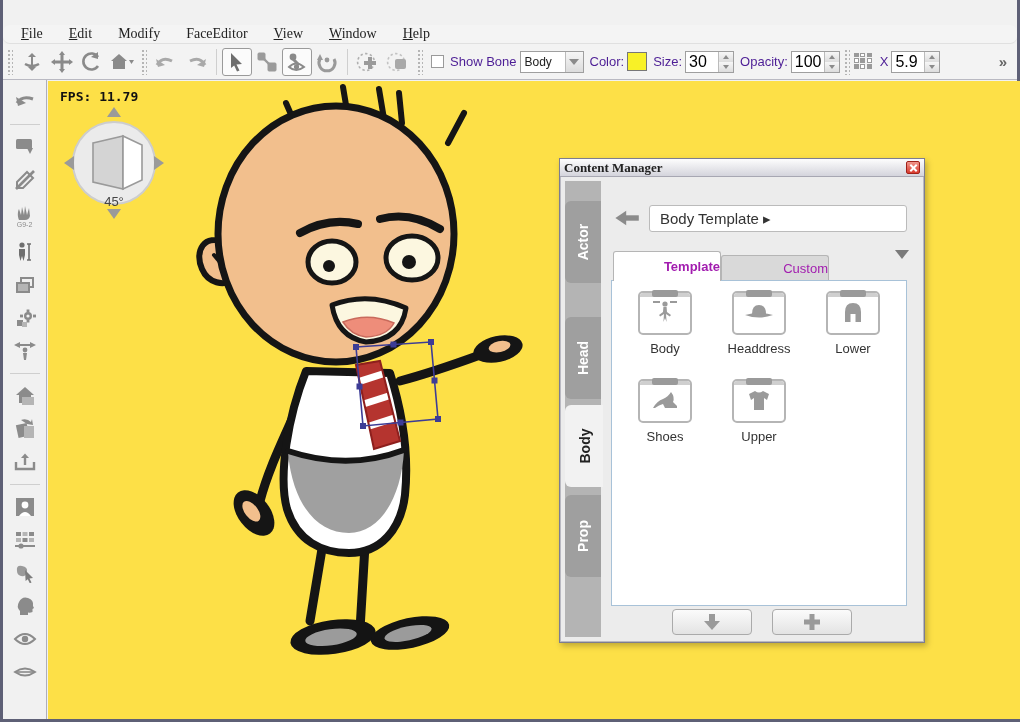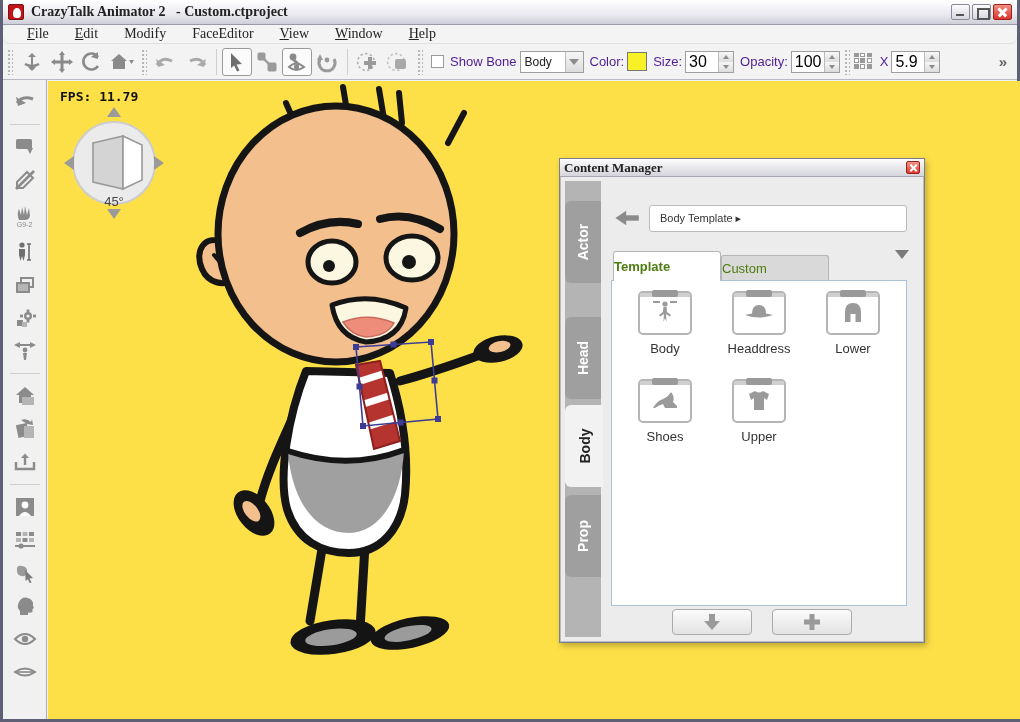--- a/index.html
+++ b/index.html
@@ -26,21 +26,21 @@
   .winbtn.max::after { content:""; position:absolute; left:4px; top:3px; width:9px; height:8px;
     border:2px solid #555; }
   .winbtn.close { background:linear-gradient(#f08f83,#d9352b); border-color:#a02119; }
   .winbtn.close::before, .winbtn.close::after { content:""; position:absolute; left:3px; top:6px;
     width:11px; height:2.5px; background:#fff; }
   .winbtn.close::before { transform:rotate(45deg); }
   .winbtn.close::after  { transform:rotate(-45deg); }
 
   
   .menubar { position:absolute; left:0; top:25px; width:100%; height:19px; background:#f4f4f4;
-    display:flex; align-items:center; gap:26px; padding-left:24px;
+    display:flex; align-items:center; gap:26px; padding-left:18px;
     font-family:"Liberation Serif", serif; font-size:14px; border-bottom:1px solid #e0e0e0;border-radius:7px; }
   .menu-item { cursor:default; }
 
   
   .toolbar { position:absolute; left:0; top:44px; width:100%; height:36px;
     background:#f3f3f3; border-bottom:1px solid #b9b9c2; display:flex; align-items:center; }
   .tb-handle { width:6px; height:26px; margin:0 4px;
     background-image:radial-gradient(#b5b5b5 34%, transparent 36%); background-size:4px 4px; }
   .tb-sep { width:1px; height:26px; background:#cfcfcf; margin:0 5px; }
   .tb-btn { width:30px; height:28px; display:flex; align-items:center; justify-content:center;
@@ -102,24 +102,24 @@
   .cm-body { position:relative; width:100%; height:465px; border:1px solid #b9b9c2; border-top:none; }
   .cm-tabstrip { position:absolute; left:4px; top:4px; width:36px; height:456px; background:#b4b4b4; }
   .cm-vtab { position:absolute; left:0; width:36px; background:#9f9f9f; color:#fff; font-weight:bold;
     font-size:14px; border-radius:6px 0 0 6px; display:flex; align-items:center; justify-content:center; }
   .cm-vtab span { transform:rotate(-90deg); white-space:nowrap; }
   .cm-vtab.active { background:#f2f2f2; color:#222; left:0; width:38px; z-index:2; }
   .cm-main { position:absolute; left:40px; top:0; right:0; bottom:0; }
   .back-arrow { position:absolute; left:14px; top:32px; width:26px; height:18px; color:#8b8b8b; }
   .crumb { position:absolute; left:48px; top:28px; width:258px; height:27px; background:#fff;
     border:1px solid #bbb; border-radius:3px; display:flex; align-items:center; padding:0 10px;
-    font-size:11px; color:#333; }
+    font-size:15px; color:#333; }
   .cm-tabs { position:absolute; left:12px; top:74px; display:flex; align-items:flex-end; }
-  .cm-tab { width:108px; height:26px; display:flex; align-items:center; justify-content:flex-start;
-    font-size:13px; color:#4d7c0f; background:#d9d9d9; border:1px solid #b5b5b5; border-bottom:none;
+  .cm-tab { width:108px; height:26px; display:flex; align-items:center; justify-content:flex-end;
+    font-size:13px; color:#a21caf; background:#d9d9d9; border:1px solid #b5b5b5; border-bottom:none;
     border-radius:3px 3px 0 0; }
   .cm-tab.active { background:#fff; height:30px; font-weight:bold; z-index:2; }
   .cm-dd { position:absolute; right:14px; top:82px; }
   .cm-content { position:absolute; left:10px; top:103px; width:296px; height:326px; background:#fff;
     border:1px solid #a8c2d8; display:grid; grid-template-columns:repeat(3,1fr);
     grid-auto-rows:88px; padding:10px 6px; }
   .cm-item { display:flex; flex-direction:column; align-items:center; gap:6px; }
   .folder { width:54px; height:44px; background:#fff; border:2px solid #b5b5b5; border-radius:5px;
     position:relative; display:flex; align-items:center; justify-content:center; }
   .folder::before { content:""; position:absolute; left:0; right:0; top:0; height:4px;
@@ -133,29 +133,20 @@
     background:linear-gradient(#fbfbfb,#e3e3e3); display:flex; align-items:center; justify-content:center;
     color:#9a9a9a; }
 
   u { text-decoration:underline; }
 </style>
 </head>
 <body>
 
 <div class="app-window">
 
-  <div class="titlebar">
-    <div class="app-icon"></div>
-    <div class="title-text">CrazyTalk Animator 2   - Custom.ctproject</div>
-    <div class="winbtns">
-      <div class="winbtn min"></div>
-      <div class="winbtn max"></div>
-      <div class="winbtn close"></div>
-    </div>
-  </div>
 
   <div class="menubar">
     <span class="menu-item"><u>F</u>ile</span>
     <span class="menu-item"><u>E</u>dit</span>
     <span class="menu-item">Modify</span>
     <span class="menu-item">FaceEditor</span>
     <span class="menu-item"><u>V</u>iew</span>
     <span class="menu-item"><u>W</u>indow</span>
     <span class="menu-item"><u>H</u>elp</span>
   </div>

